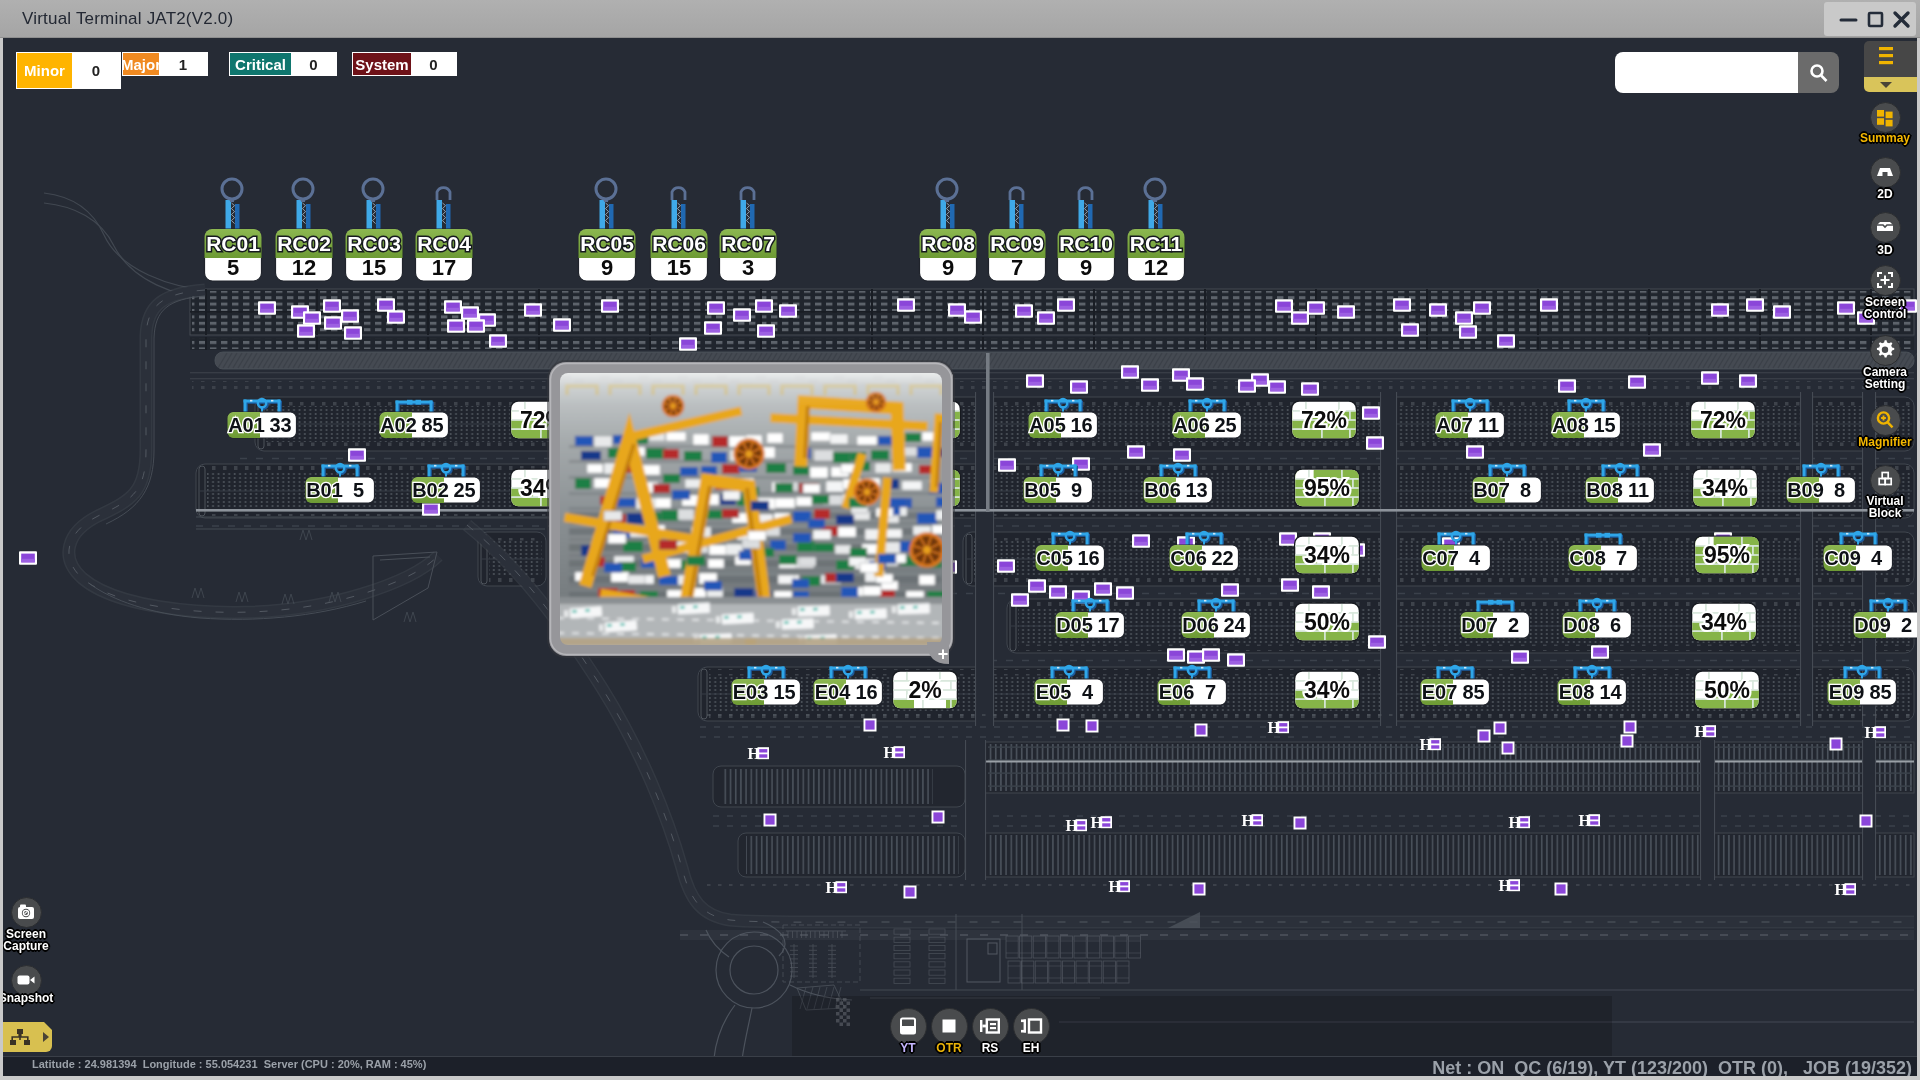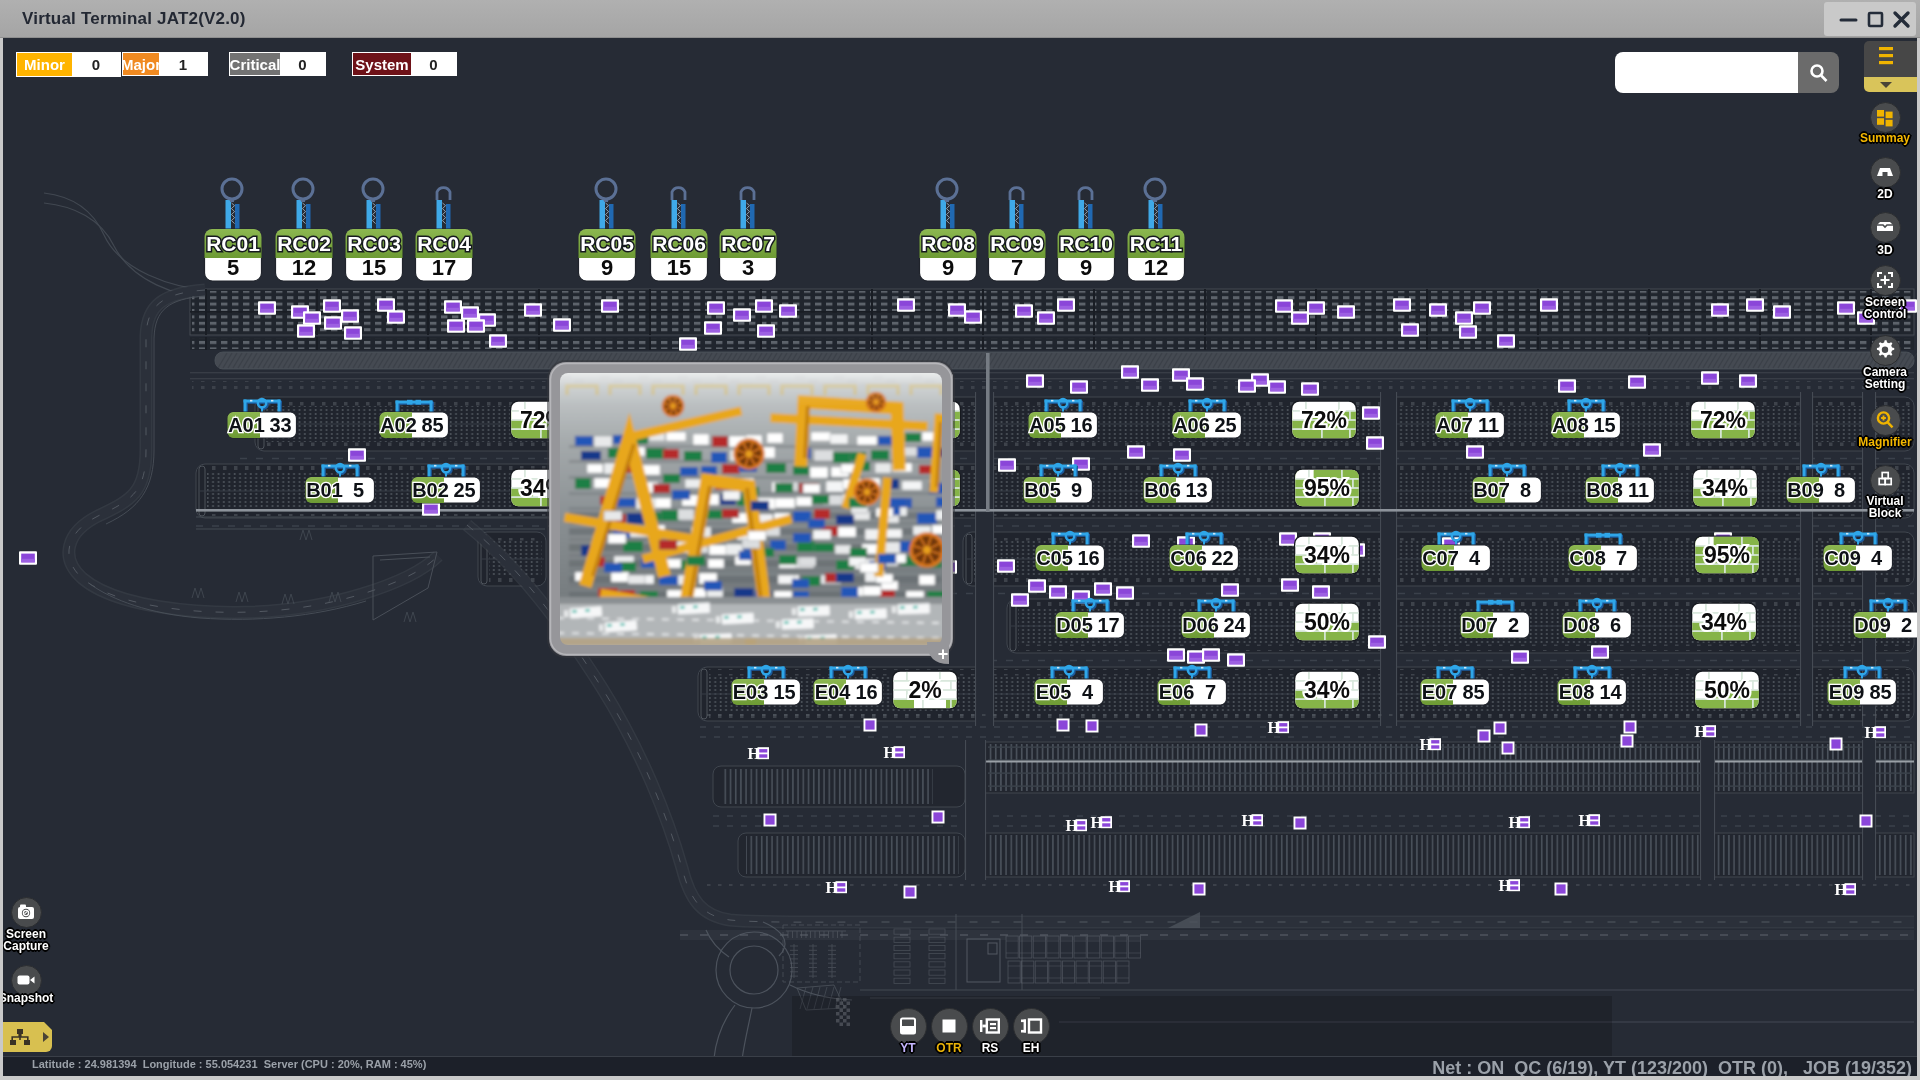--- a/index.html
+++ b/index.html
@@ -2031,40 +2031,40 @@
 <rect x="196" y="276" width="11" height="7" fill="#e8b01c"></rect>
 <rect x="8" y="276" width="388" height="8" fill="#b3a284" opacity="0.9"></rect>
 <rect x="8" y="8" width="388" height="90" fill="url(#vign)"></rect>
 </g>
       </g>
 <path d="M 378,280 l 22,0 l 0,22 q -22,0 -22,-22 z" fill="#96969a"></path>
 <text x="394" y="298" text-anchor="middle" font-size="18" font-weight="bold" fill="#ffffff" style="font-family:'Liberation Sans',sans-serif">+</text>
 </g>
 </svg>
 <div style="position:absolute;left:0;top:0;width:1920px;height:38px;background:linear-gradient(#b0b0b0,#a5a5a5);border-bottom:1px solid #8e8e8e">
-    <div style="position:absolute;left:22px;top:9px;font-size:17px;font-weight:bold;color:#232833;letter-spacing:0.2px">Virtual Terminal JAT2(V2.0)</div>
+    <div style="position:absolute;left:22px;top:9px;font-size:17px;font-weight:normal;color:#232833;letter-spacing:0.2px">Virtual Terminal JAT2(V2.0)</div>
     <div style="position:absolute;left:1824px;top:2px;width:92px;height:34px;background:#c9c9c9;border-radius:3px"></div>
     <svg style="position:absolute;left:1824px;top:2px" width="92" height="34" viewBox="0 0 92 34">
       <g stroke="#242c39" stroke-width="3" fill="none" stroke-linecap="round">
         <path d="M 17,18 L 32,18"></path>
         <rect x="45" y="11" width="13" height="13" rx="1" stroke-width="2.6"></rect>
         <path d="M 71,11 L 84,24 M 84,11 L 71,24" stroke-width="3.4"></path>
       </g>
     </svg>
   </div>
-<div style="position:absolute;left:16px;top:52px;height:25px;display:flex;border:1px solid #fff">
+<div style="position:absolute;left:16px;top:52px;height:37px;display:flex;border:1px solid #fff">
     <div style="width:55px;background:#ffb400;color:#fff;font-size:15px;font-weight:bold;display:flex;align-items:center;justify-content:center">Minor</div>
     <div style="width:48px;background:#fff;color:#222;font-size:15px;font-weight:bold;display:flex;align-items:center;justify-content:center">0</div>
   </div>
 <div style="position:absolute;left:122px;top:52px;height:24px;display:flex;border:1px solid #fff">
     <div style="width:36px;background:#f08a21;color:#fff;font-size:15px;font-weight:bold;display:flex;align-items:center;justify-content:center">Major</div>
     <div style="width:48px;background:#fff;color:#222;font-size:15px;font-weight:bold;display:flex;align-items:center;justify-content:center">1</div>
   </div>
 <div style="position:absolute;left:229px;top:52px;height:24px;display:flex;border:1px solid #fff">
-    <div style="width:50px;background:#737373;color:#fff;font-size:15px;font-weight:bold;display:flex;align-items:center;justify-content:center">Critical</div>
+    <div style="width:61px;background:#0f766e;color:#fff;font-size:15px;font-weight:bold;display:flex;align-items:center;justify-content:center">Critical</div>
     <div style="width:45px;background:#fff;color:#222;font-size:15px;font-weight:bold;display:flex;align-items:center;justify-content:center">0</div>
   </div>
 <div style="position:absolute;left:352px;top:52px;height:24px;display:flex;border:1px solid #fff">
     <div style="width:58px;background:#6e1218;color:#fff;font-size:15px;font-weight:bold;display:flex;align-items:center;justify-content:center">System</div>
     <div style="width:45px;background:#fff;color:#222;font-size:15px;font-weight:bold;display:flex;align-items:center;justify-content:center">0</div>
   </div>
 <div style="position:absolute;left:1615px;top:52px;width:224px;height:41px;display:flex">
     <div style="width:183px;background:#fff;border-radius:8px 0 0 8px"></div>
     <div style="width:41px;background:#6b6b6b;border-radius:0 8px 8px 0;display:flex;align-items:center;justify-content:center">
       <svg width="22" height="22" viewBox="0 0 22 22">

